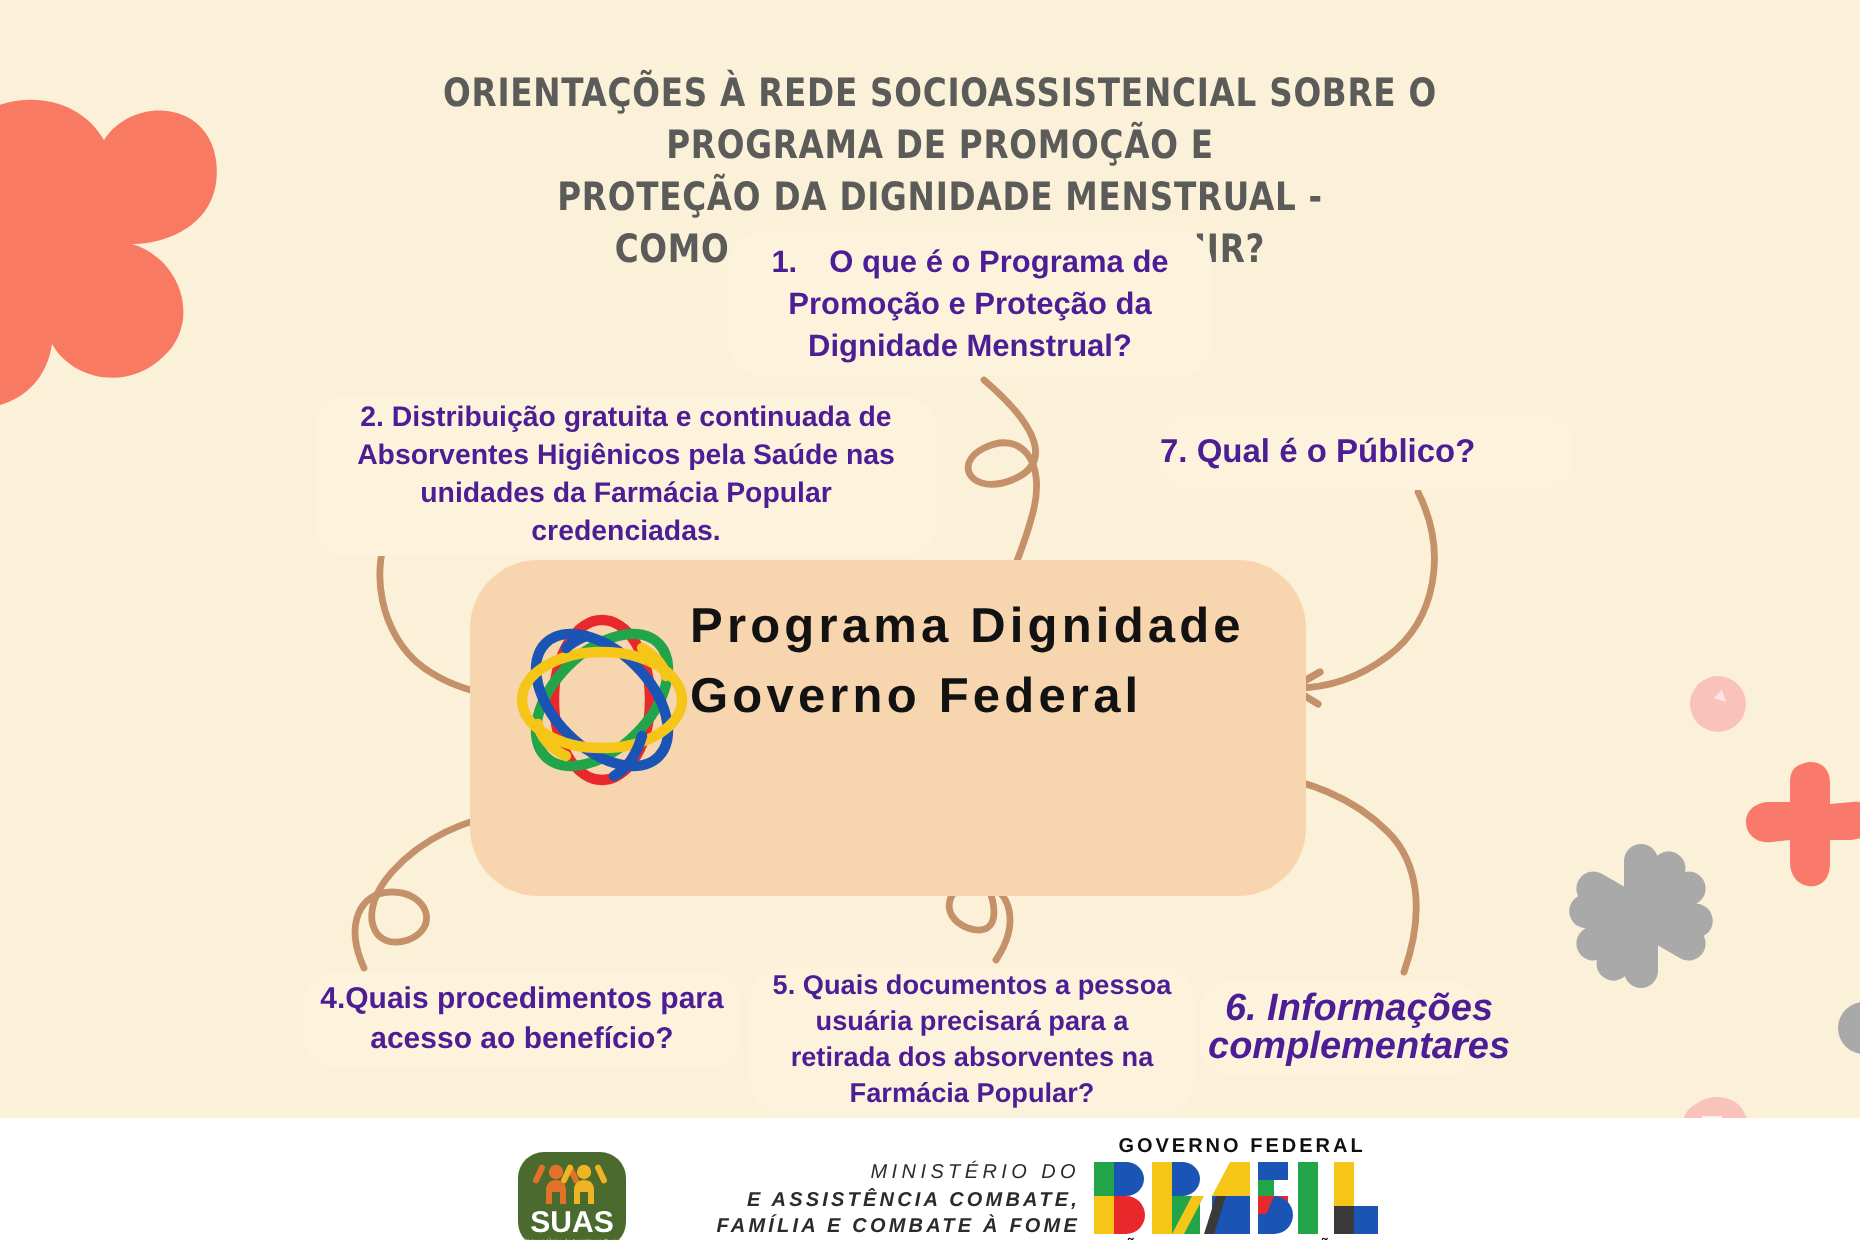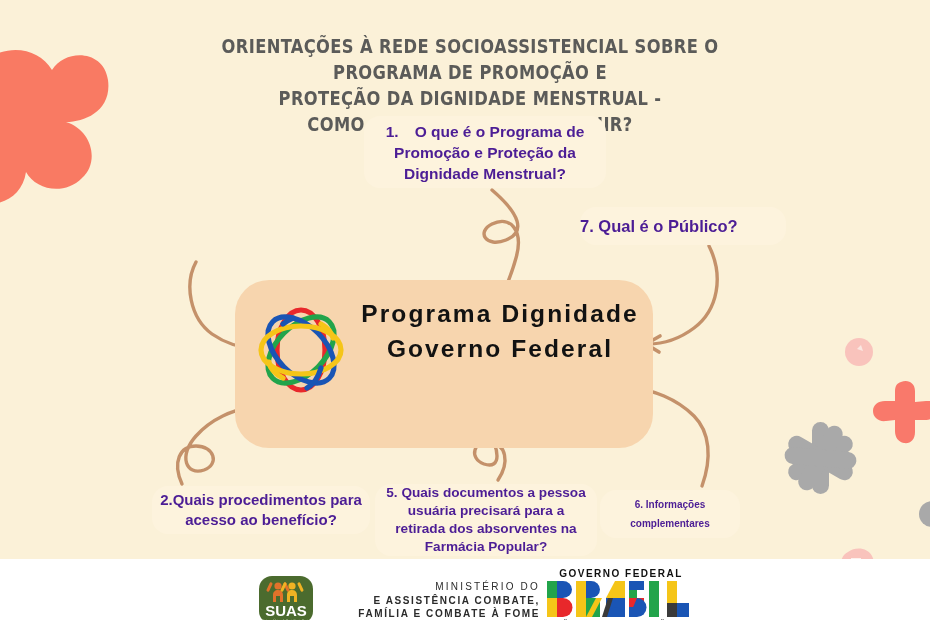--- a/index.html
+++ b/index.html
@@ -32,41 +32,41 @@
     color:#4c1d95;font-weight:700;text-align:center;
     display:flex;align-items:center;
     box-sizing:border-box;
   }
   #b1{left:364px;top:98px;width:242px;height:72px;font-size:15.5px;line-height:21px;padding:4px 10px;}
   #b1 .num{display:inline-block;margin-right:16px;}
   #b2{left:158px;top:180px;width:310px;height:80px;font-size:14.2px;line-height:19px;padding:3px 8px;}
   #b3{left:580px;top:189px;width:206px;height:38px;font-size:16.5px;line-height:22px;}
   #b4{left:152px;top:468px;width:218px;height:48px;font-size:15px;line-height:20px;padding:2px 6px;}
   #b5{left:375px;top:466px;width:222px;height:72px;font-size:13.6px;line-height:18px;padding:3px 6px;}
-  #b6{left:600px;top:472px;width:140px;height:48px;font-size:10px;line-height:19px;padding:2px 4px;}
+  #b6{left:600px;top:472px;width:140px;height:48px;font-size:19px;line-height:19px;padding:2px 4px;font-style:italic;}
 
   
   .center-panel{
     position:absolute;left:235px;top:262px;width:418px;height:168px;
     background:#F7D5AE;border-radius:34px;
   }
   .center-text{
     position:absolute;left:345px;top:278px;width:310px;
-    text-align:center;color:#121212;font-weight:700;
+    text-align:left;color:#121212;font-weight:700;
     font-size:24.5px;line-height:35px;letter-spacing:2.1px;
     font-family:"Liberation Sans",sans-serif;
   }
   .center-logo{position:absolute;left:245px;top:282px;width:112px;height:100px;}
 
   
   .suas-logo{position:absolute;left:258px;top:557px;width:56px;height:50px;}
   .min-text{
     position:absolute;left:330px;top:562px;width:210px;
     text-align:right;color:#2B2B2B;
-    font-size:10px;line-height:13.5px;letter-spacing:1.6px;font-weight:700;
+    font-size:10px;line-height:13.5px;letter-spacing:1.6px;font-weight:700;font-style:italic;
   }
   .min-text .thin{font-weight:400;letter-spacing:2.2px;}
   .gov-block{position:absolute;left:545px;top:550px;width:152px;height:62px;}
   .gov-top{
     position:absolute;left:0;top:0;width:152px;text-align:center;
     font-size:10px;font-weight:700;letter-spacing:1.5px;color:#101010;
   }
   .gov-bottom{
     position:absolute;left:0;top:51px;width:152px;
     font-size:8px;font-weight:700;letter-spacing:1.25px;color:#101010;
@@ -182,27 +182,30 @@
     <div>Programa Dignidade</div>
     <div>Governo Federal</div>
   </div>
 
   <div class="bubble" id="b1">
     <div>
       <span class="num">1.</span><span>O que é o Programa de Promoção e Proteção da Dignidade Menstrual?</span>
     </div>
   </div>
 
+  <div class="bubble" id="b2">
+    <span>2. Distribuição gratuita e continuada de Absorventes Higiênicos pela Saúde nas unidades da Farmácia Popular credenciadas.</span>
+  </div>
 
   <div class="bubble" id="b3">
     <span>7. Qual é o Público?</span>
   </div>
 
   <div class="bubble" id="b4">
-    <span>2.Quais procedimentos para acesso ao benefício?</span>
+    <span>4.Quais procedimentos para acesso ao benefício?</span>
   </div>
 
   <div class="bubble" id="b5">
     <span>5. Quais documentos a pessoa usuária precisará para a retirada dos absorventes na Farmácia Popular?</span>
   </div>
 
   <div class="bubble" id="b6">
     <span>6. Informações complementares</span>
   </div>
 

